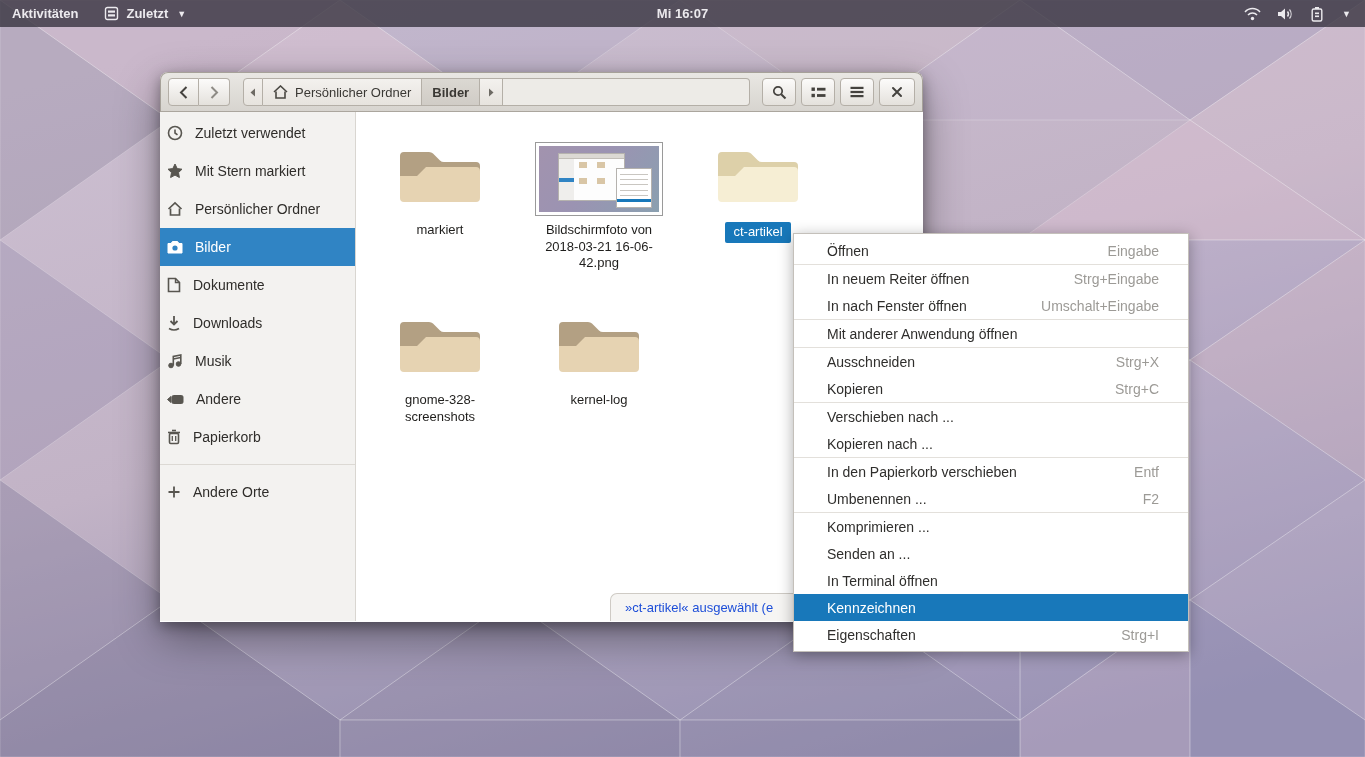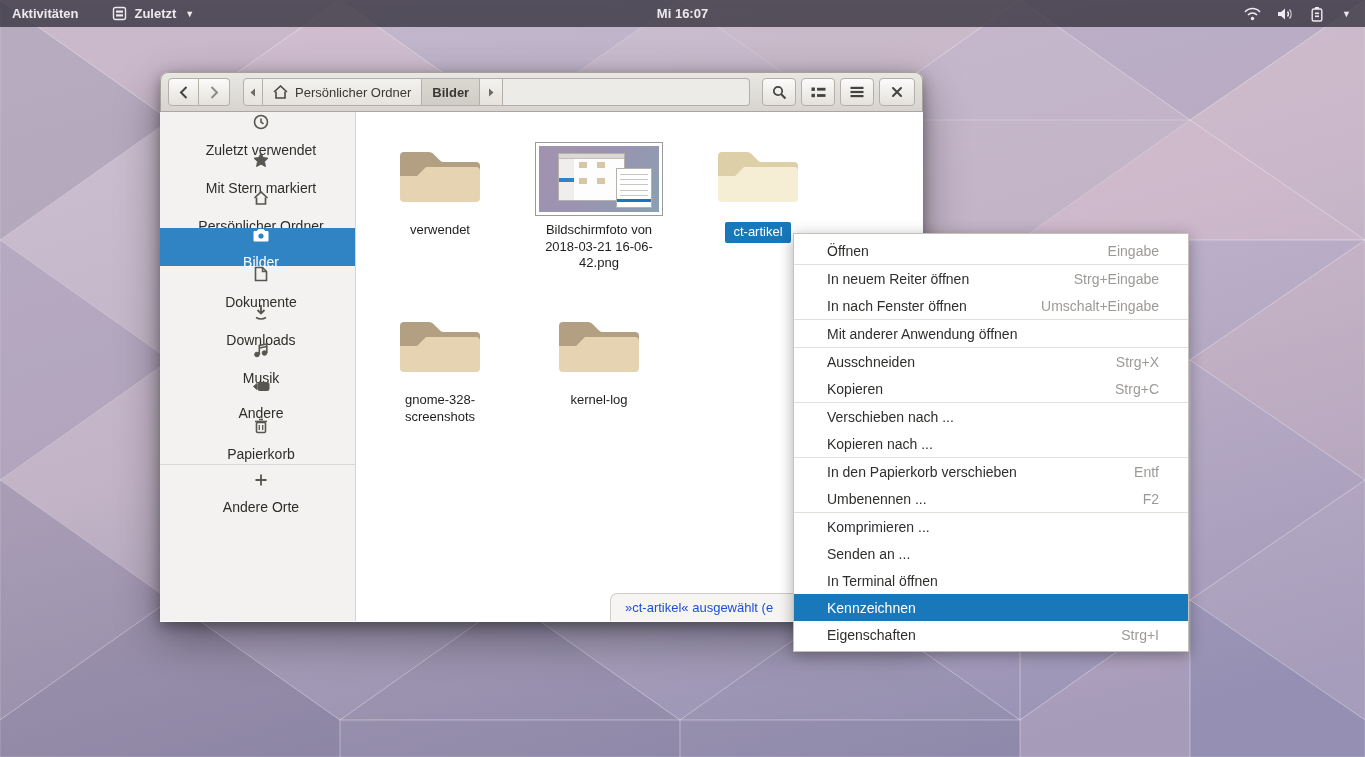--- a/index.html
+++ b/index.html
@@ -7,21 +7,21 @@
     font-family:"Liberation Sans", sans-serif; }
   body { position:relative; background:#b7abc2; }
 
   
   .wallpaper { position:absolute; inset:0; z-index:0; }
 
   
   .topbar { position:absolute; left:0; top:0; width:1365px; height:27px;
     background:rgba(53,49,60,.78); z-index:40; display:flex; align-items:center;
     color:#eceaee; font-size:13px; font-weight:bold; }
-  .tb-left { display:flex; align-items:flex-start; gap:34px; padding-left:12px; }
+  .tb-left { display:flex; align-items:flex-start; gap:26px; padding-left:12px; }
   .tb-activities { cursor:default; }
   .tb-app { display:flex; align-items:center; gap:7px; }
   .tb-caret { font-size:9px; margin-left:2px; }
   .tb-clock { position:absolute; left:0; right:0; text-align:center; pointer-events:none; }
   .tb-right { margin-left:auto; display:flex; align-items:center; gap:16px; padding-right:14px; z-index:1; }
   .tb-right svg { display:block; }
 
   
   .window { position:absolute; left:160px; top:72px; width:763px; height:550px;
     z-index:10; border-radius:8px 8px 0 0;
@@ -51,21 +51,21 @@
   .btn-search { margin-left:0; }
   .btn-view { margin-left:6px; }
   .btn-close { margin-left:10px; width:36px; }
   .titlebar svg { display:block; }
 
   .winbody { display:flex; height:509px; }
 
   
   .sidebar { width:196px; background:#f3f2f0; border-right:1px solid #d9d6d1;
     padding-top:2px; font-size:14px; color:#2f2d2a; display:flex; flex-direction:column; }
-  .side-item { height:38px; display:flex; align-items:center; gap:12px; padding-left:7px;flex-direction:column; }
+  .side-item { height:38px; display:flex; align-items:center; gap:12px; padding-left:7px; }
   .side-item svg { flex:0 0 auto; }
   .side-item.selected { background:#3084c4; color:#fff; }
   .side-sep { height:1px; background:#dcd9d4; margin:8px 0; }
   .icon-gray { fill:#585650; stroke:#585650; }
   .selected .icon-gray { fill:#fff; stroke:#fff; }
 
   
   .content { position:relative; flex:1; background:#fff; border-radius:0; }
   .filegrid { display:grid; grid-template-columns:repeat(3,159px);
     grid-auto-rows:170px; padding:16px 0 0 6px; }
@@ -336,21 +336,21 @@
     <div class="content">
       <div class="filegrid">
 
         <div class="file">
           <div class="file-iconbox">
             <svg width="84" height="66" viewBox="0 0 84 66">
               <path d="M6 12 h25 q2.5 0 4 1.5 l7 7 q1.5 1.5 4 1.5 h32 q4 0 4 4 v28 q0 4 -4 4 H6 q-4 0 -4 -4 V16 q0 -4 4 -4 Z" fill="#b3a083"></path>
               <path d="M6 62 q-4 0 -4 -4 V36 h17 l9 -9 h50 q4 0 4 4 v27 q0 4 -4 4 Z" fill="#e6d3b2"></path>
             </svg>
           </div>
-          <div class="file-label">verwendet</div>
+          <div class="file-label">markiert</div>
         </div>
 
         <div class="file">
           <div class="file-iconbox">
             <div class="thumb">
               <div class="thumb-img">
                 <div class="mini-win">
                   <div class="mini-head"></div>
                   <div class="mini-side">
                       <div class="mini-sel"></div>

